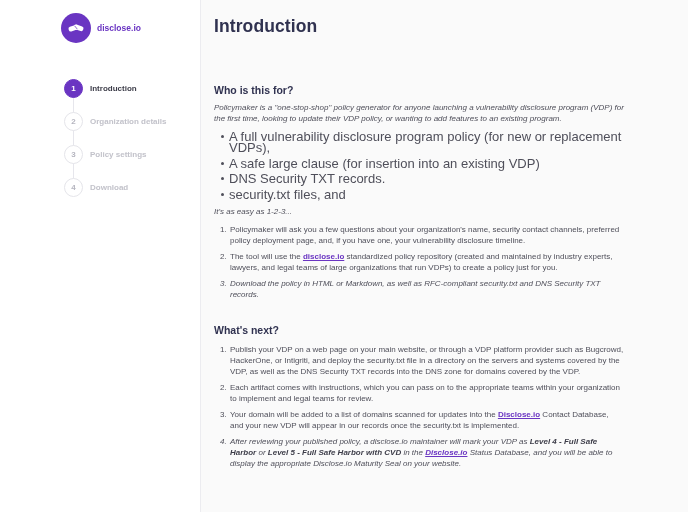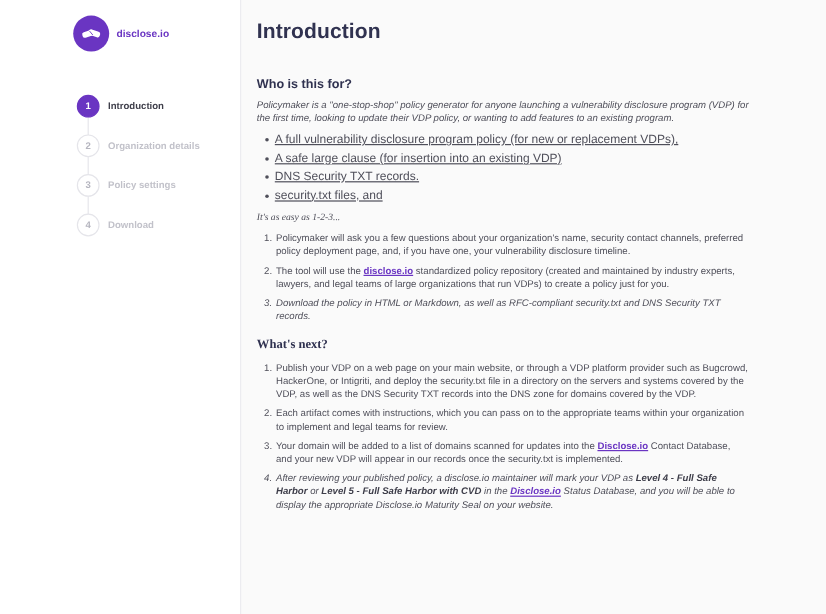--- a/index.html
+++ b/index.html
@@ -39,31 +39,31 @@
   .step.active .step-circle { background: #6a35c2; border-color: #6a35c2; color: #ffffff; }
   .step.active .step-label { color: #3d3d49; }
 
   
   .main { margin-left: 202px; padding: 12px 64px 0 12px; }
   h1 {
     margin: 4px 0 0 0; font-size: 17.5px; font-weight: bold; color: #303250;
     line-height: 20px; letter-spacing: 0.1px;
   }
   h2 { font-size: 10.5px; font-weight: bold; color: #303250; line-height: 13px; margin: 0; }
-  .h2-who  { margin-top: 28px; }
+  .h2-who  { margin-top: 48px; }
   .h2-how  { margin-top: 13px; }
-  .h2-next { margin-top: 12px; font-family: Liberation Serif, serif; }
+  .h2-next { margin-top: 24px; }
 
   p { margin: 0; font-size: 8px; line-height: 11px; }
   .italic { font-style: italic; margin-top: 5px; }
-  .italic-sm { font-style: italic; margin-top: 6px; font-family: Liberation Serif, serif; }
+  .italic-sm { font-style: italic; margin-top: 6px; }
   .lead { margin-top: 9px; }
 
   ul.bullets { margin: 7px 0 0 0; padding-left: 15px; list-style: none; }
-  ul.bullets li { font-size: 10px; line-height: 11px; margin-bottom: 4.5px; position: relative; text-decoration: underline; }
+  ul.bullets li { font-size: 13px; line-height: 11px; margin-bottom: 4.5px; position: relative; }
   ul.bullets li::before {
     content: ""; position: absolute; left: -8px; top: 4px;
     width: 3px; height: 3px; border-radius: 50%; background: #4f4f5a;
   }
 
   ol.numlist { margin: 7px 0 0 0; padding-left: 15px; }
   ol.numlist li { font-size: 8px; line-height: 11px; margin-bottom: 5px; padding-left: 1px; }
   ol.numlist li:last-child { margin-bottom: 0; font-style: italic; }
 
   a.inline-link { color: #6a35c2; font-weight: bold; text-decoration: underline; cursor: pointer; }

